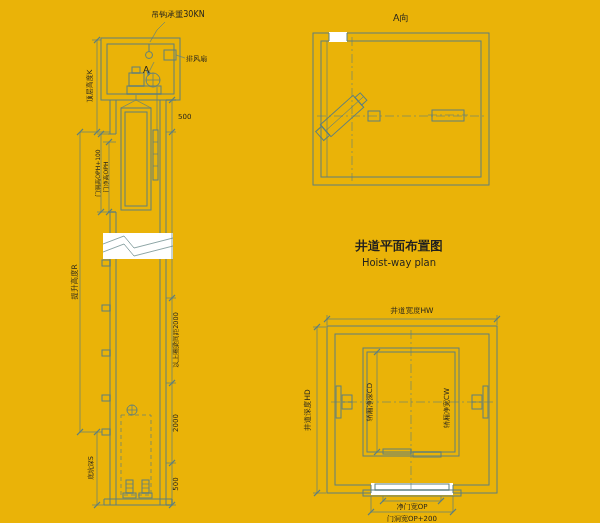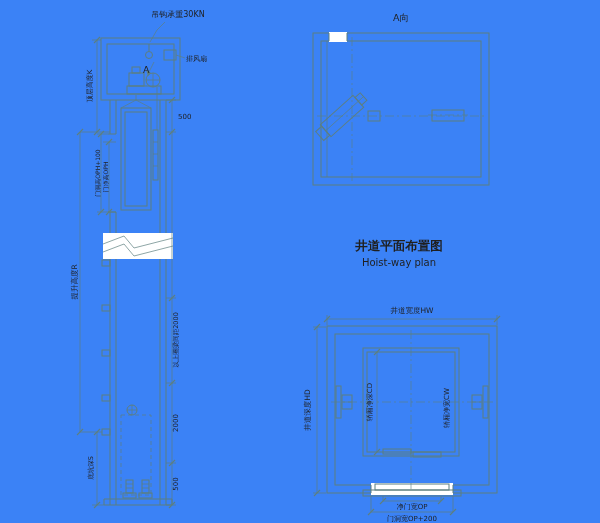--- a/index.html
+++ b/index.html
@@ -1,17 +1,17 @@
 <!DOCTYPE html>
 <html style="--line: #5d7f7f; --text: #1f1f1f;"><head>
 <meta charset="utf-8">
 <style>
   :root{ --line:#5d7f7f; --text:#1f1f1f; }
   html,body{margin:0;padding:0;background:#fff;}
-  .canvas{position:relative;width:600px;height:523px;background:#3b82f6;overflow:hidden;
+  .canvas{position:relative;width:600px;height:523px;background:#eab308;overflow:hidden;
           font-family:"DejaVu Sans",sans-serif;}
   svg{display:block;}
   .ln{stroke:var(--line);fill:none;stroke-width:1;}
   .thin{stroke:var(--line);fill:none;stroke-width:.7;}
   .dash{stroke-dasharray:4 3;}
   .cl{stroke:var(--line);fill:none;stroke-width:.6;stroke-dasharray:9 3 2 3;}
   .dim{stroke:var(--line);fill:none;stroke-width:.7;}
   .tick{stroke:var(--line);stroke-width:1.1;}
   .white{fill:#ffffff;stroke:none;}
   text{fill:var(--text);font-family:"DejaVu Sans",sans-serif;}

